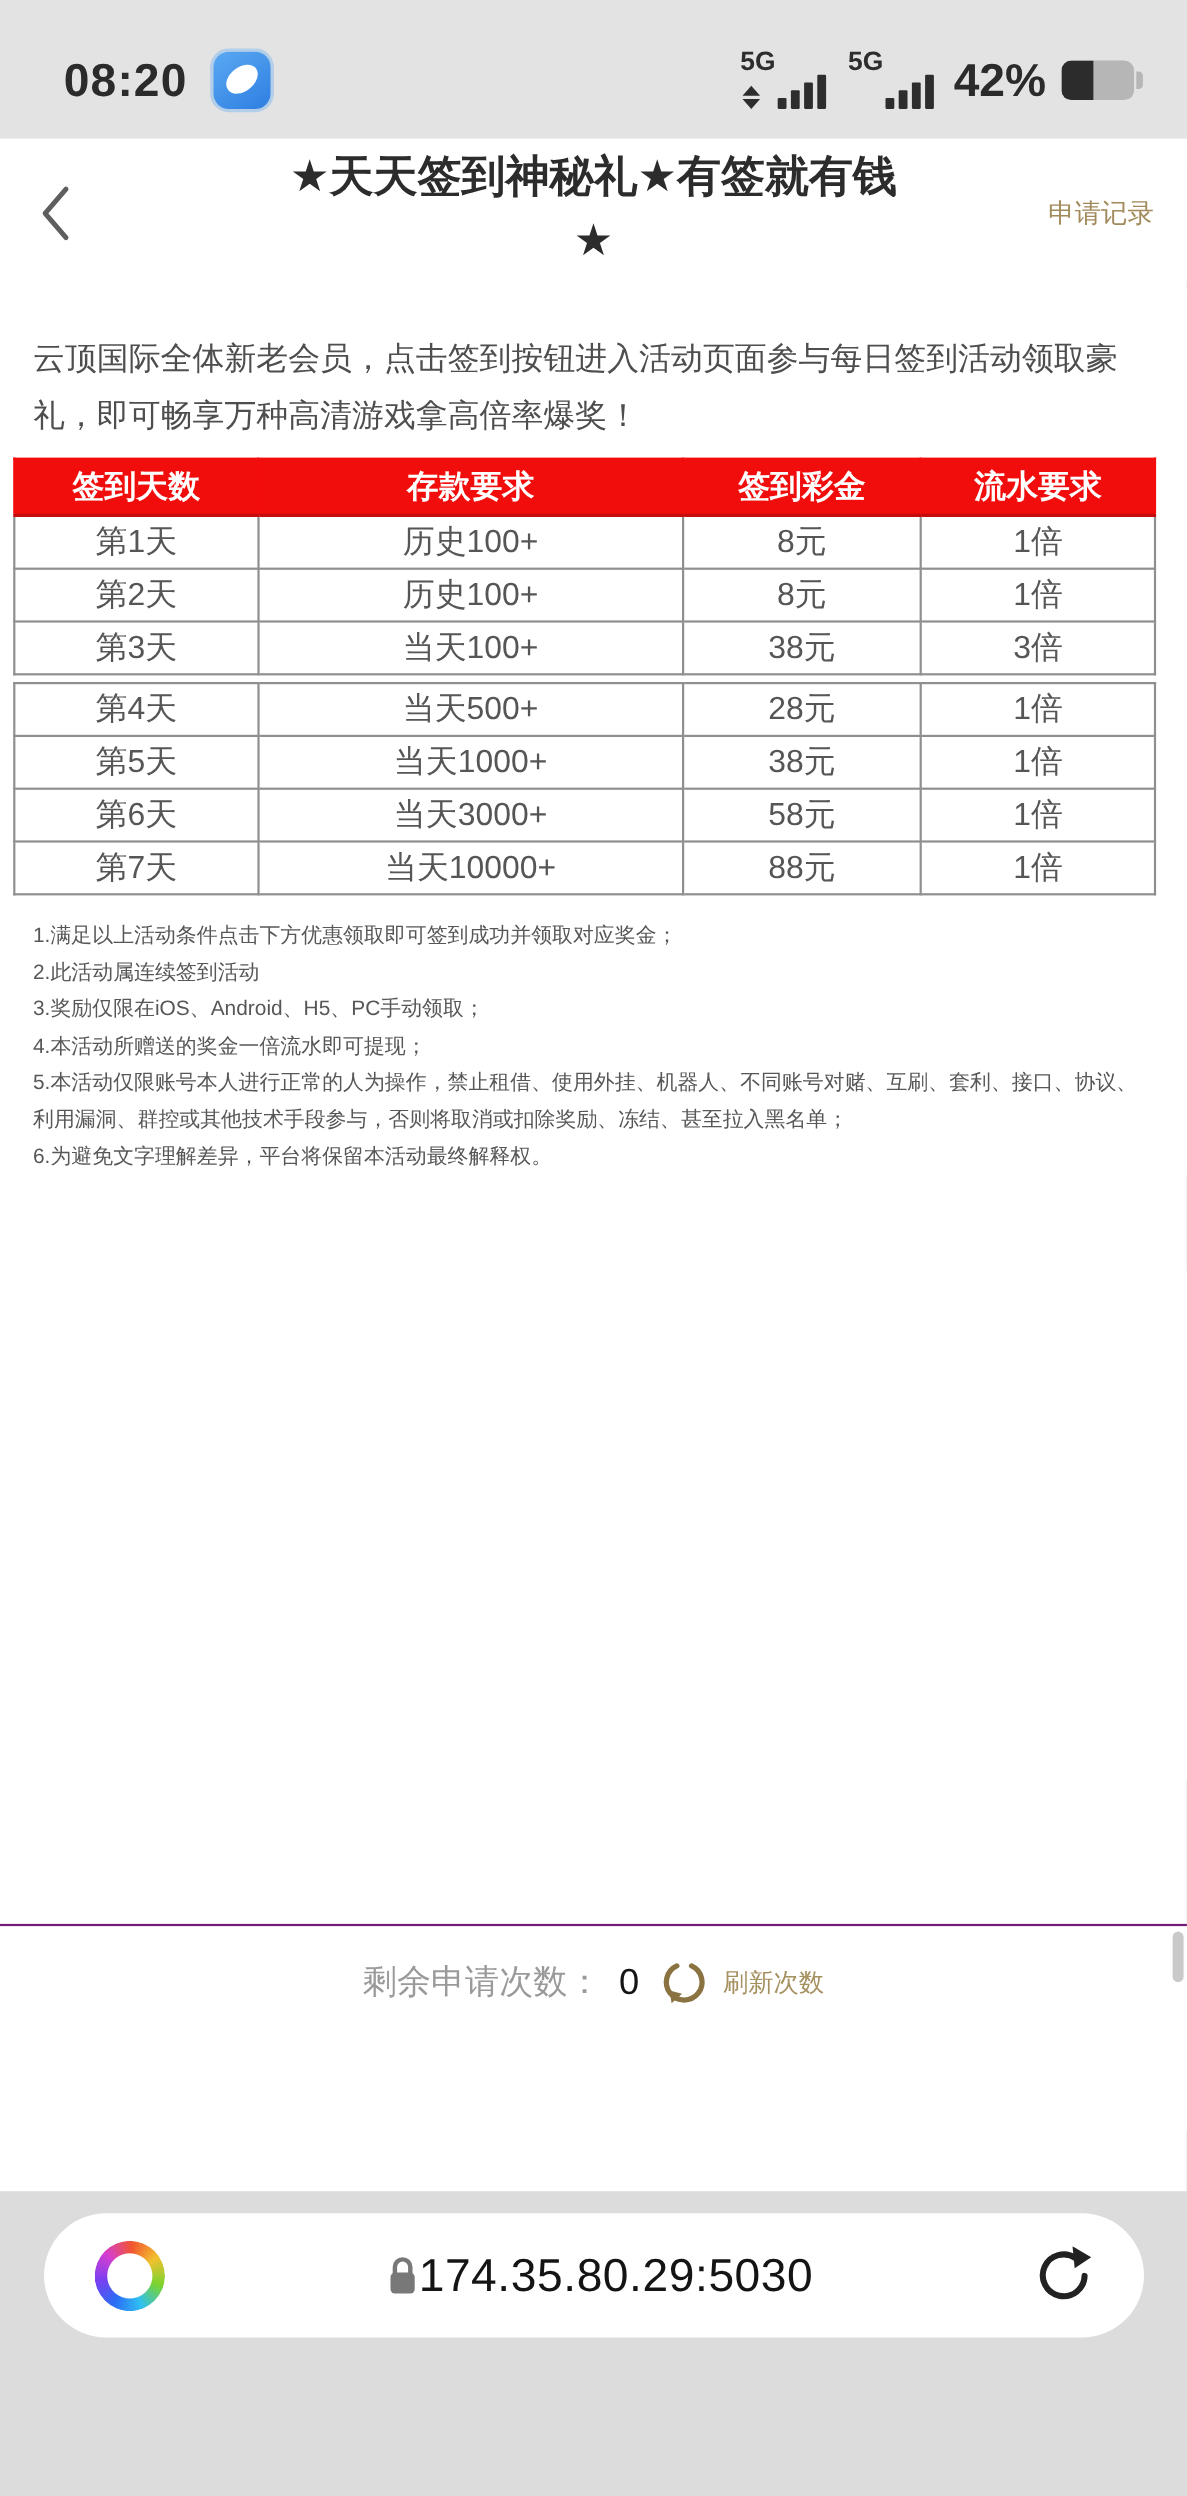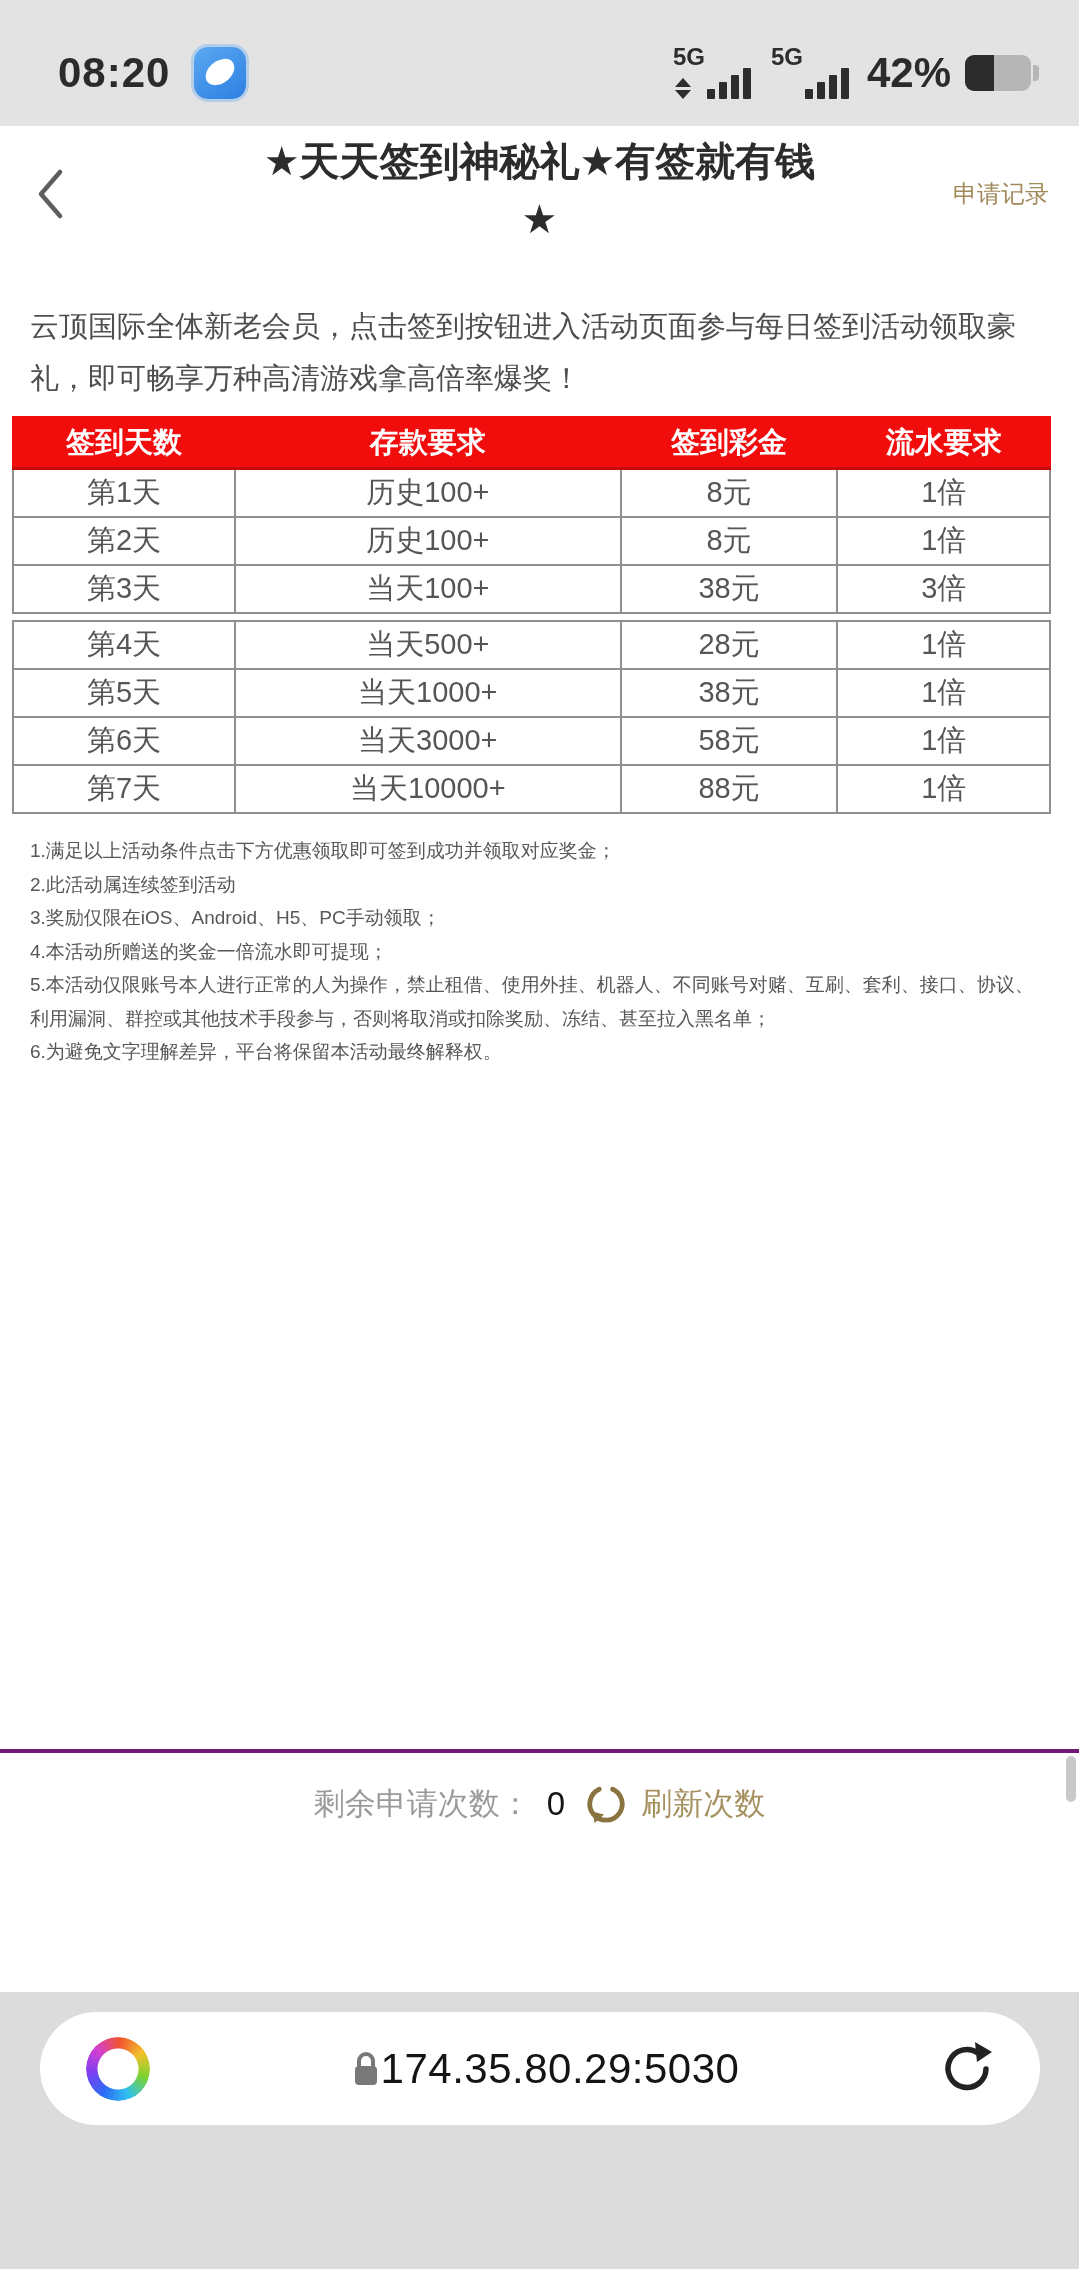--- a/index.html
+++ b/index.html
@@ -45,26 +45,26 @@
   table.promo col.c1{width:21.4%;} table.promo col.c2{width:37.2%;}
   table.promo col.c3{width:20.9%;} table.promo col.c4{width:20.5%;}
   table.promo th{background:#f20d0d;color:#fff;font-size:29px;font-weight:700;height:47px;
     border:2px solid #f20d0d;border-bottom:3px solid #c50c0c;}
   table.promo td{border:2px solid #8f8f8f;height:44px;text-align:center;font-size:29px;color:#565656;background:#fff;}
   table.promo.part2{margin-top:6px;padding-left:23px;}
   .notes{margin:20px 30px 0 30px;}
   .notes p{margin:0;font-size:19px;line-height:1.76;color:#575757;}
   
   .bottom-panel{position:absolute;top:1749px;left:0;right:0;height:188px;background:#fff;
-    border-top:4px solid #701a75;box-sizing:border-box;}
+    border-top:2px solid #701a75;box-sizing:border-box;}
   .remain-row{margin-top:30px;display:flex;align-items:center;justify-content:center;gap:10px;}
   .remain-label{font-size:31px;color:#9a9a9a;}
   .remain-value{font-size:33px;color:#141414;margin:0 6px;}
   .refresh-gold{width:42px;height:42px;margin:0 4px;cursor:pointer;}
-  .refresh-label{font-size:31px;color:#a5905f;cursor:pointer;}
+  .refresh-label{font-size:23px;color:#a5905f;cursor:pointer;}
   .buttons-row{position:absolute;left:30px;right:29px;top:104px;display:flex;gap:34px;}
   .btn{flex:1;height:95px;border-radius:16px;display:flex;align-items:center;justify-content:center;
     font-size:34px;box-sizing:border-box;cursor:pointer;}
   .btn-back{background:#fff;border:3px solid #a3905f;color:#8d7950;letter-spacing:4px;}
   .btn-apply{background:#a5a5a5;border:none;color:#ffffff;letter-spacing:2px;}
   
   .browser{position:absolute;top:1992px;left:0;right:0;height:277px;background:#dcdcdc;}
   .url-pill{position:absolute;left:40px;right:39px;top:20px;height:113px;background:#fff;border-radius:60px;
     display:flex;align-items:center;cursor:pointer;}
   .copilot{width:64px;height:64px;margin-left:46px;border-radius:50%;

